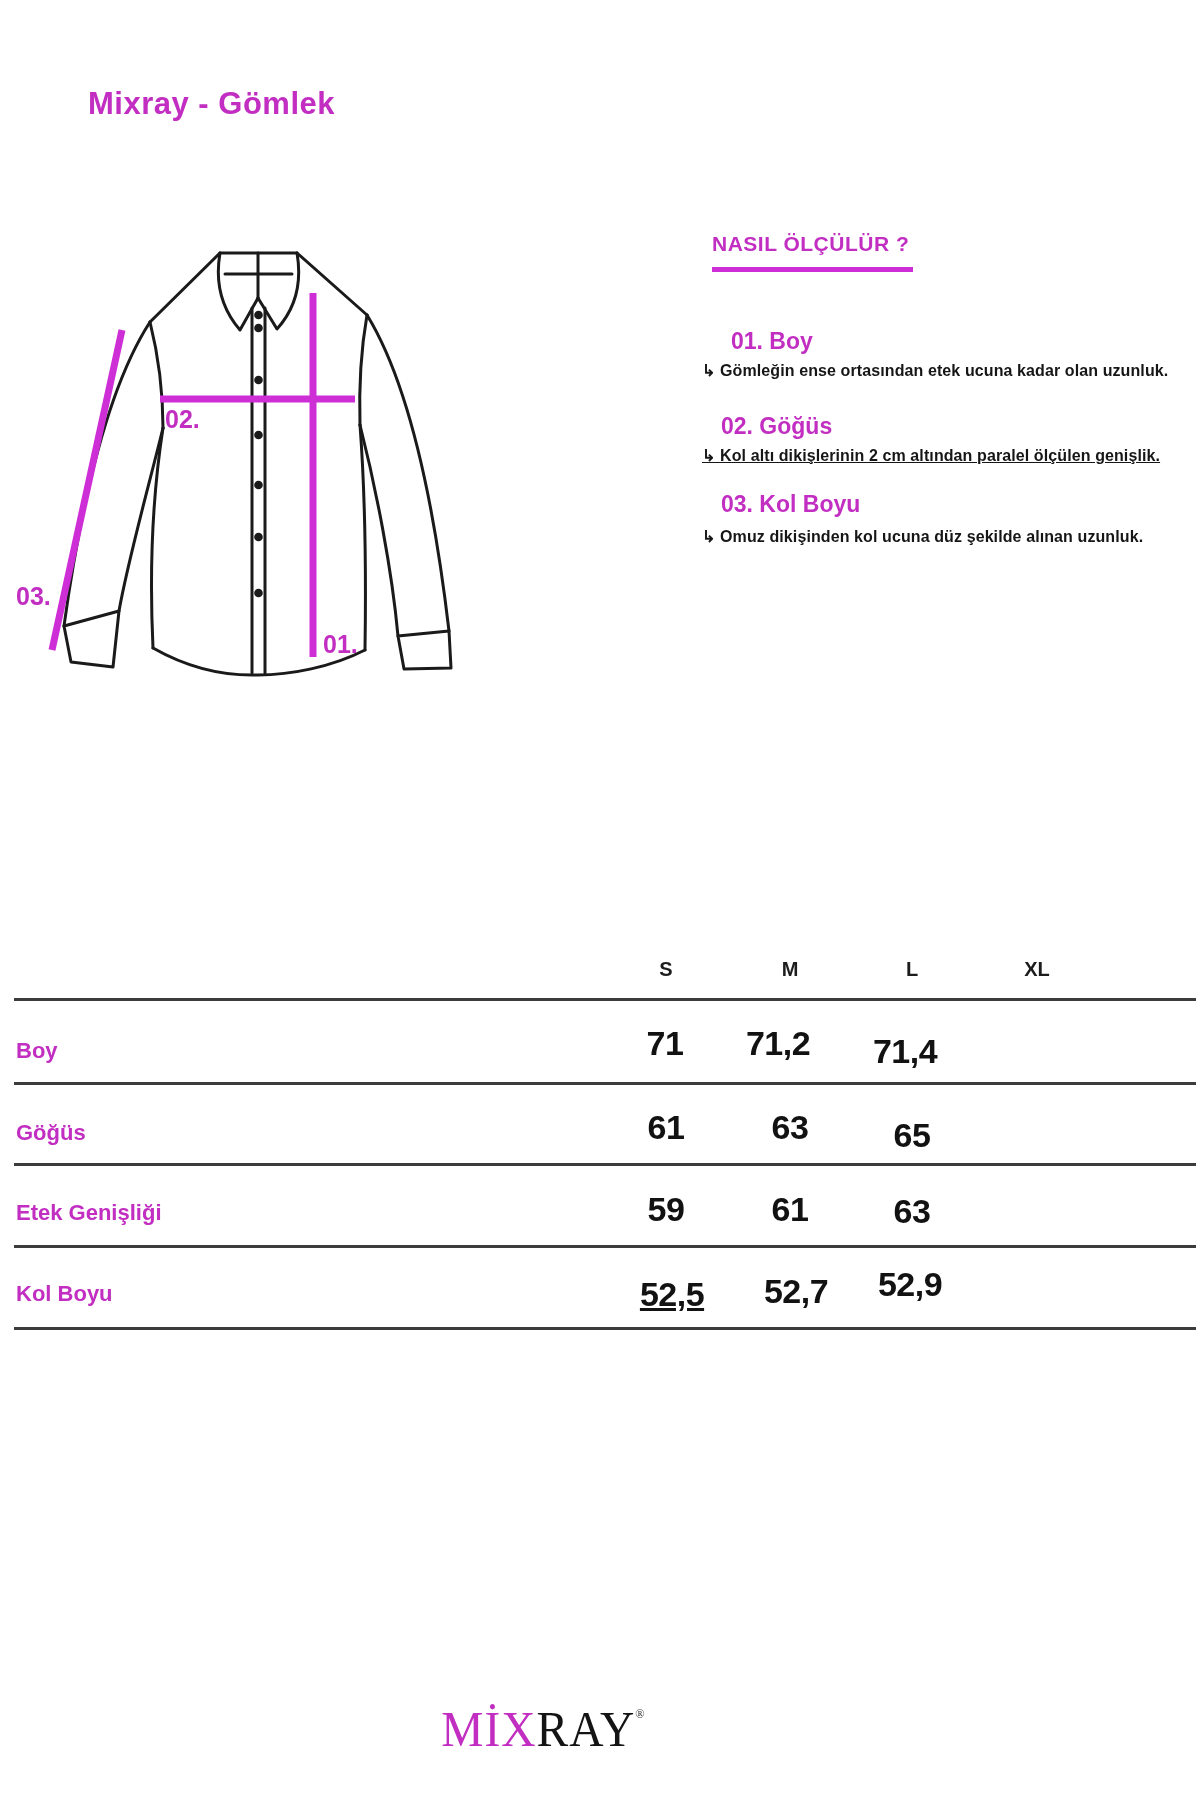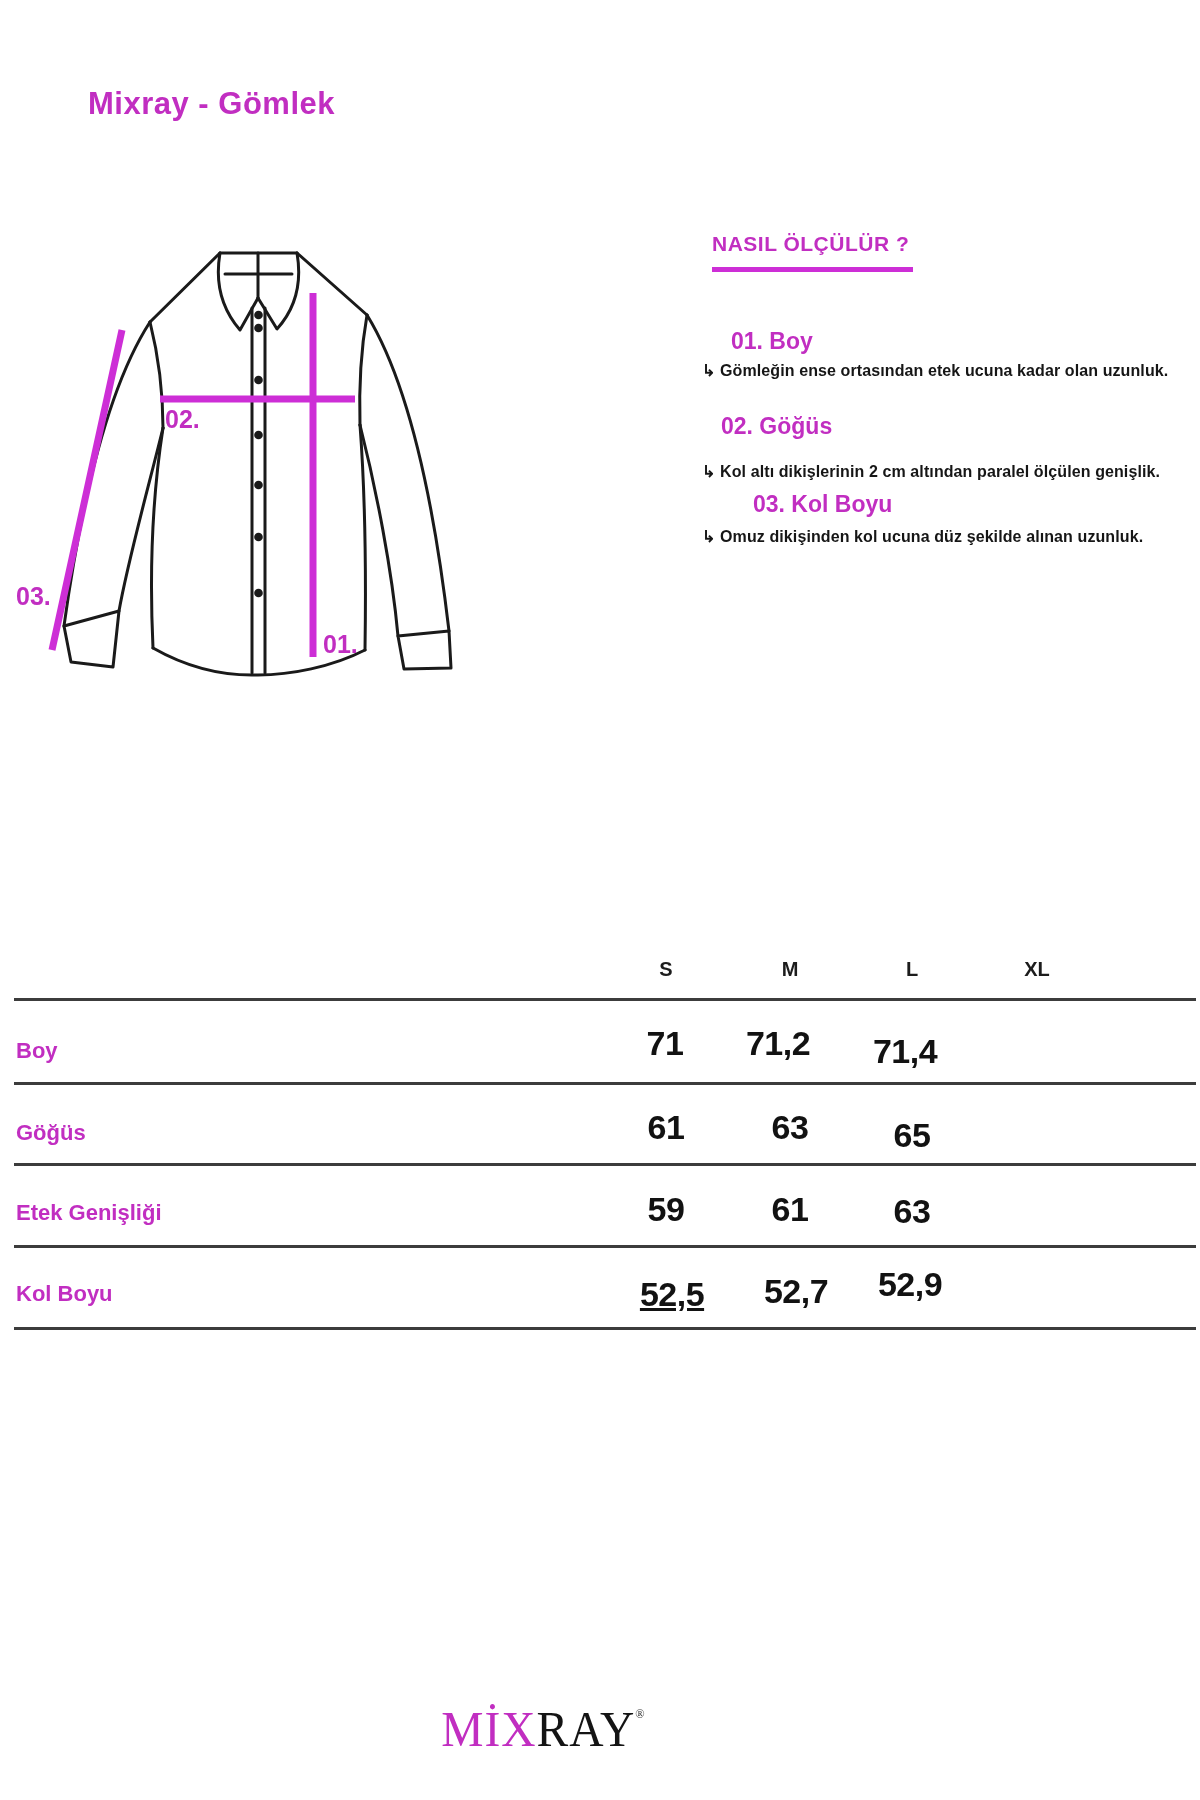--- a/index.html
+++ b/index.html
@@ -11,22 +11,22 @@
   
   .page-title{left:88px;top:86px;font-size:31px;font-weight:bold;color:#232323;letter-spacing:.5px;white-space:nowrap;}
   
   .htm-heading{left:712px;top:232px;font-size:21px;font-weight:bold;letter-spacing:.5px;white-space:nowrap;}
   .htm-underline{left:712px;top:267px;width:201px;height:5px;}
   .mi-label{font-size:23px;font-weight:bold;white-space:nowrap;}
   .mi-desc{font-size:16px;font-weight:bold;color:#161616;white-space:nowrap;letter-spacing:.1px;}
   .mi-label.l1{left:731px;top:328px;}
   .mi-desc.d1{left:702px;top:361px;}
   .mi-label.l2{left:721px;top:413px;}
-  .mi-desc.d2{left:702px;top:462px;}
-  .mi-label.l3{left:721px;top:491px;margin-left:32px;}
+  .mi-desc.d2{left:702px;top:446px;text-decoration:underline;}
+  .mi-label.l3{left:721px;top:491px;}
   .mi-desc.d3{left:702px;top:527px;}
   
   .th{font-size:20px;font-weight:600;color:#1c1c1c;transform:translateX(-50%);top:958px;white-space:nowrap;}
   .rule{left:14px;width:1182px;height:3px;background:#3c3c3c;}
   .rlabel{left:16px;font-size:22px;font-weight:bold;white-space:nowrap;}
   .tval{font-size:34px;font-weight:bold;color:#121212;letter-spacing:-0.5px;transform:translateX(-50%);white-space:nowrap;}
   
   .logo-wrap{left:0;top:1700px;width:1087px;text-align:center;}
   .logo{display:inline-block;font-family:"Liberation Serif", serif;font-size:50px;letter-spacing:1px;transform:scaleX(.95);white-space:nowrap;}
   .logo .dark{color:#141414;}

